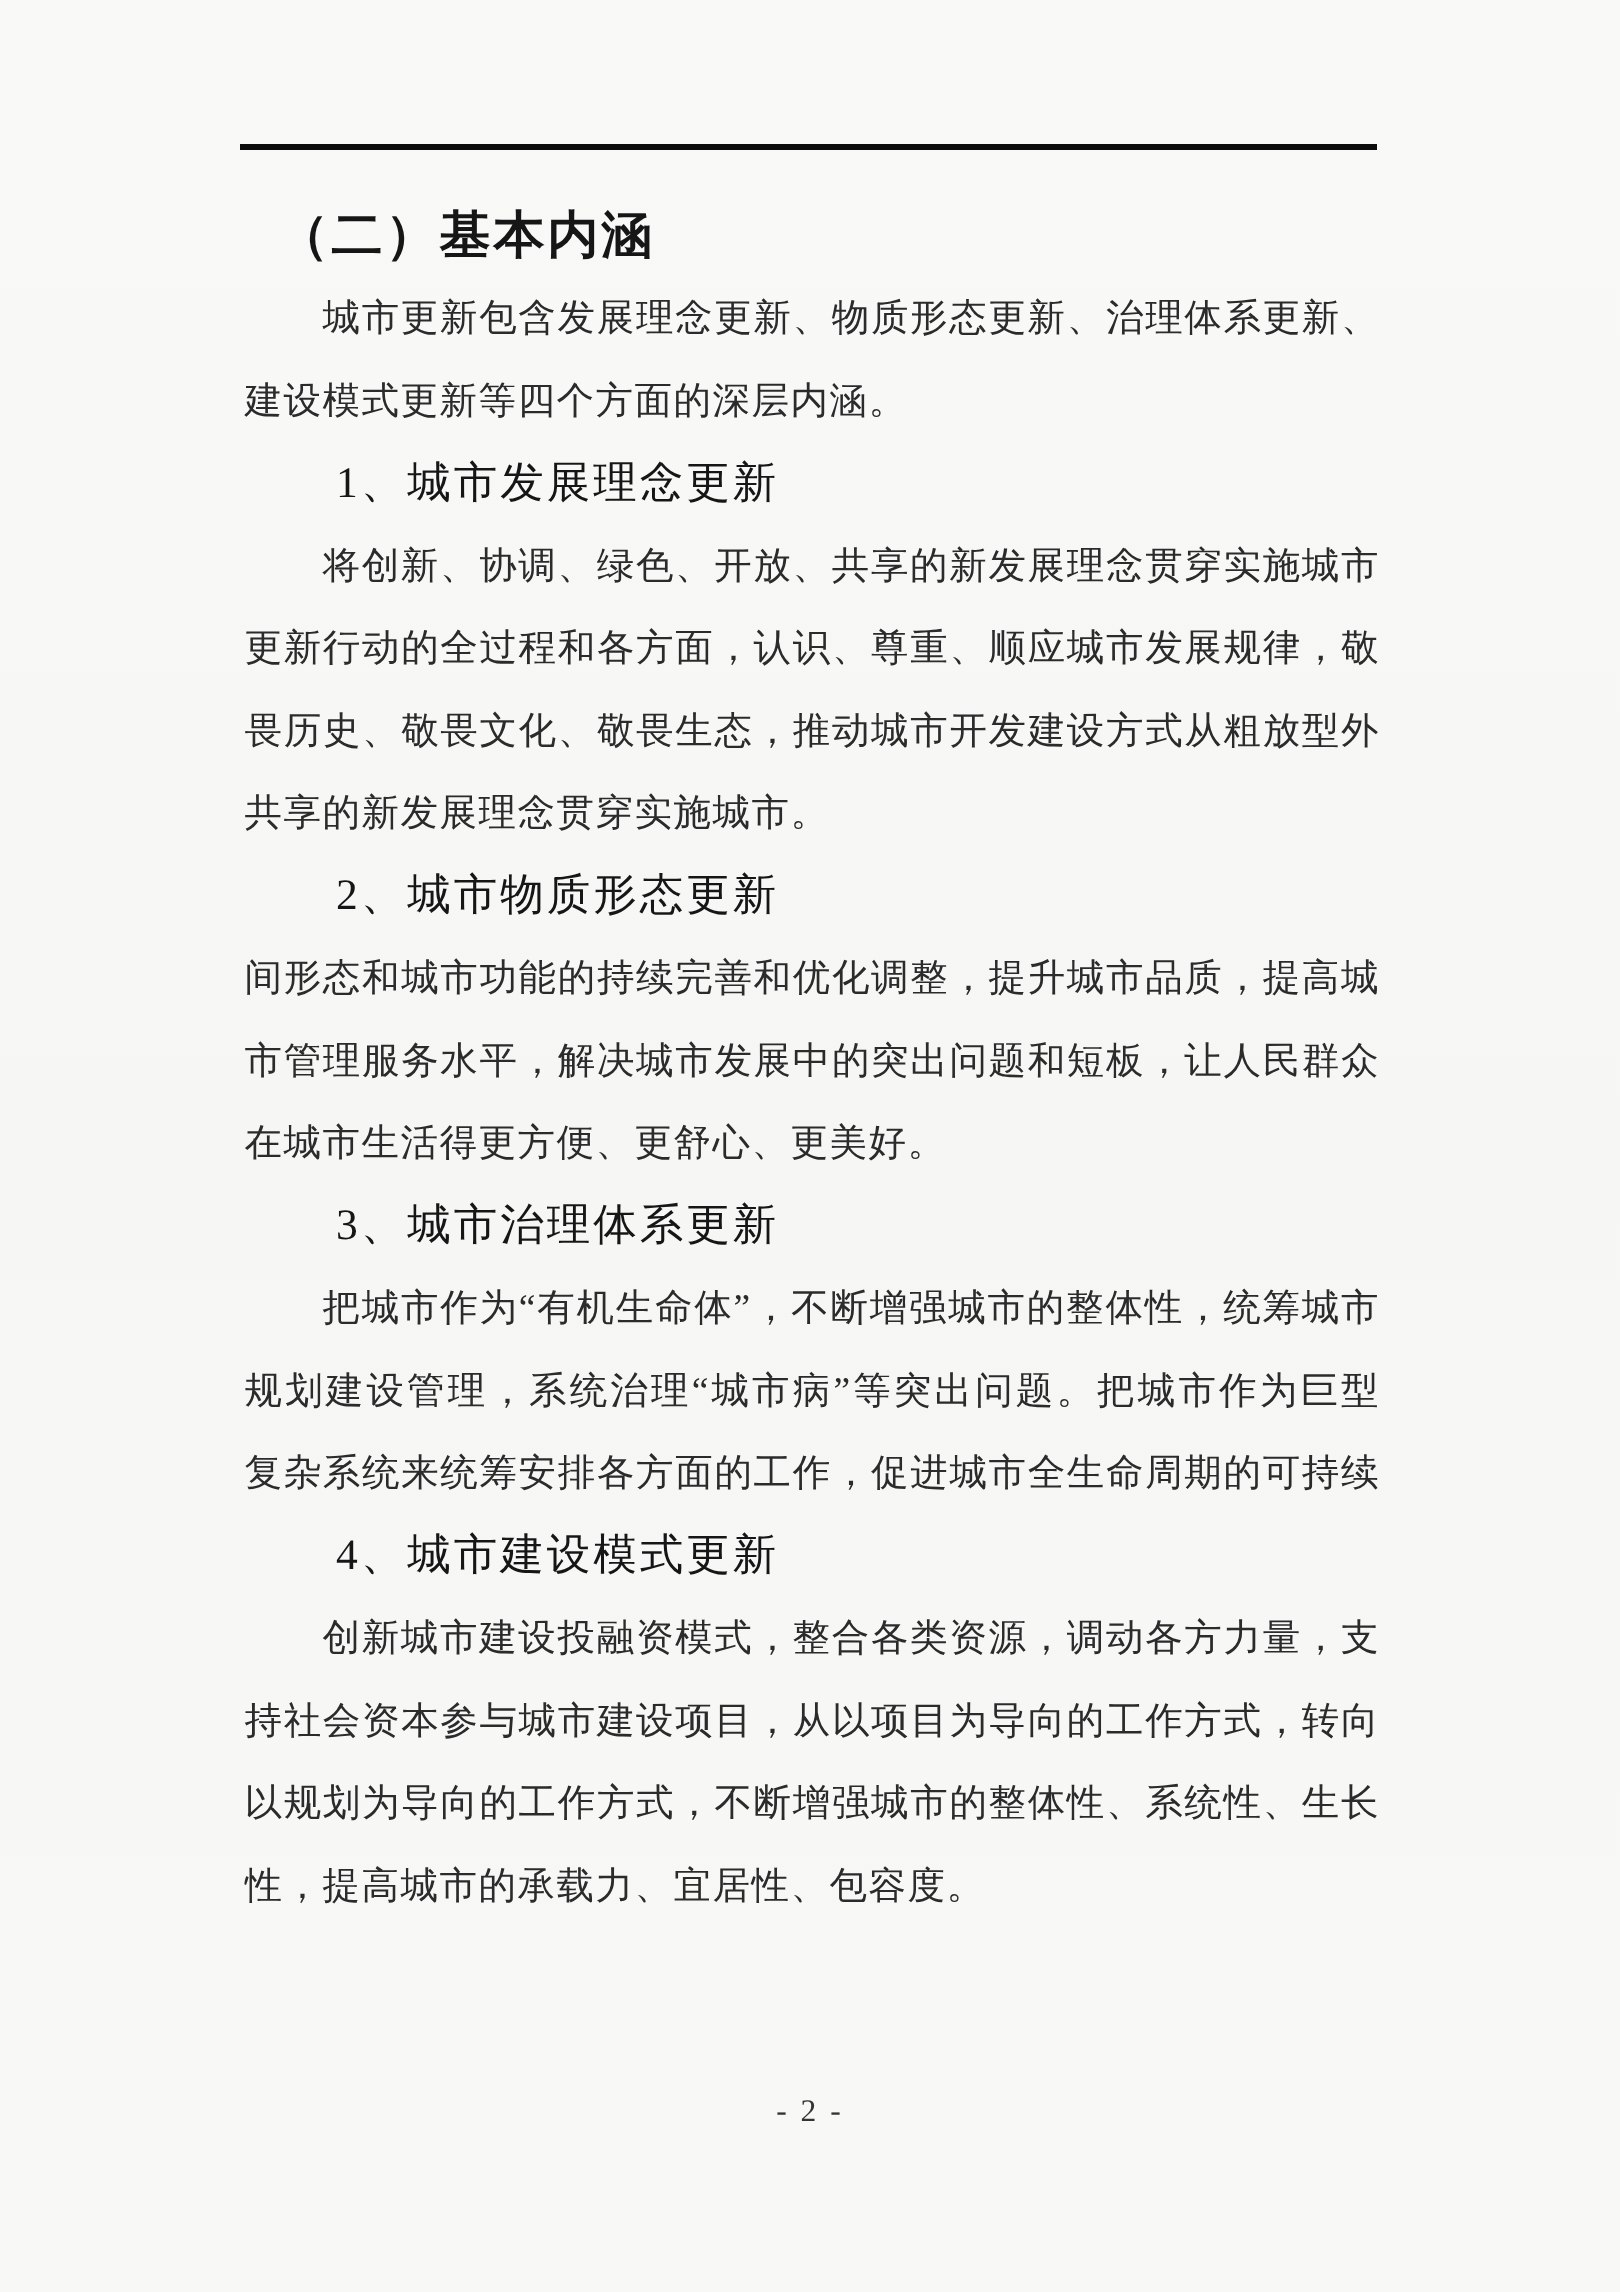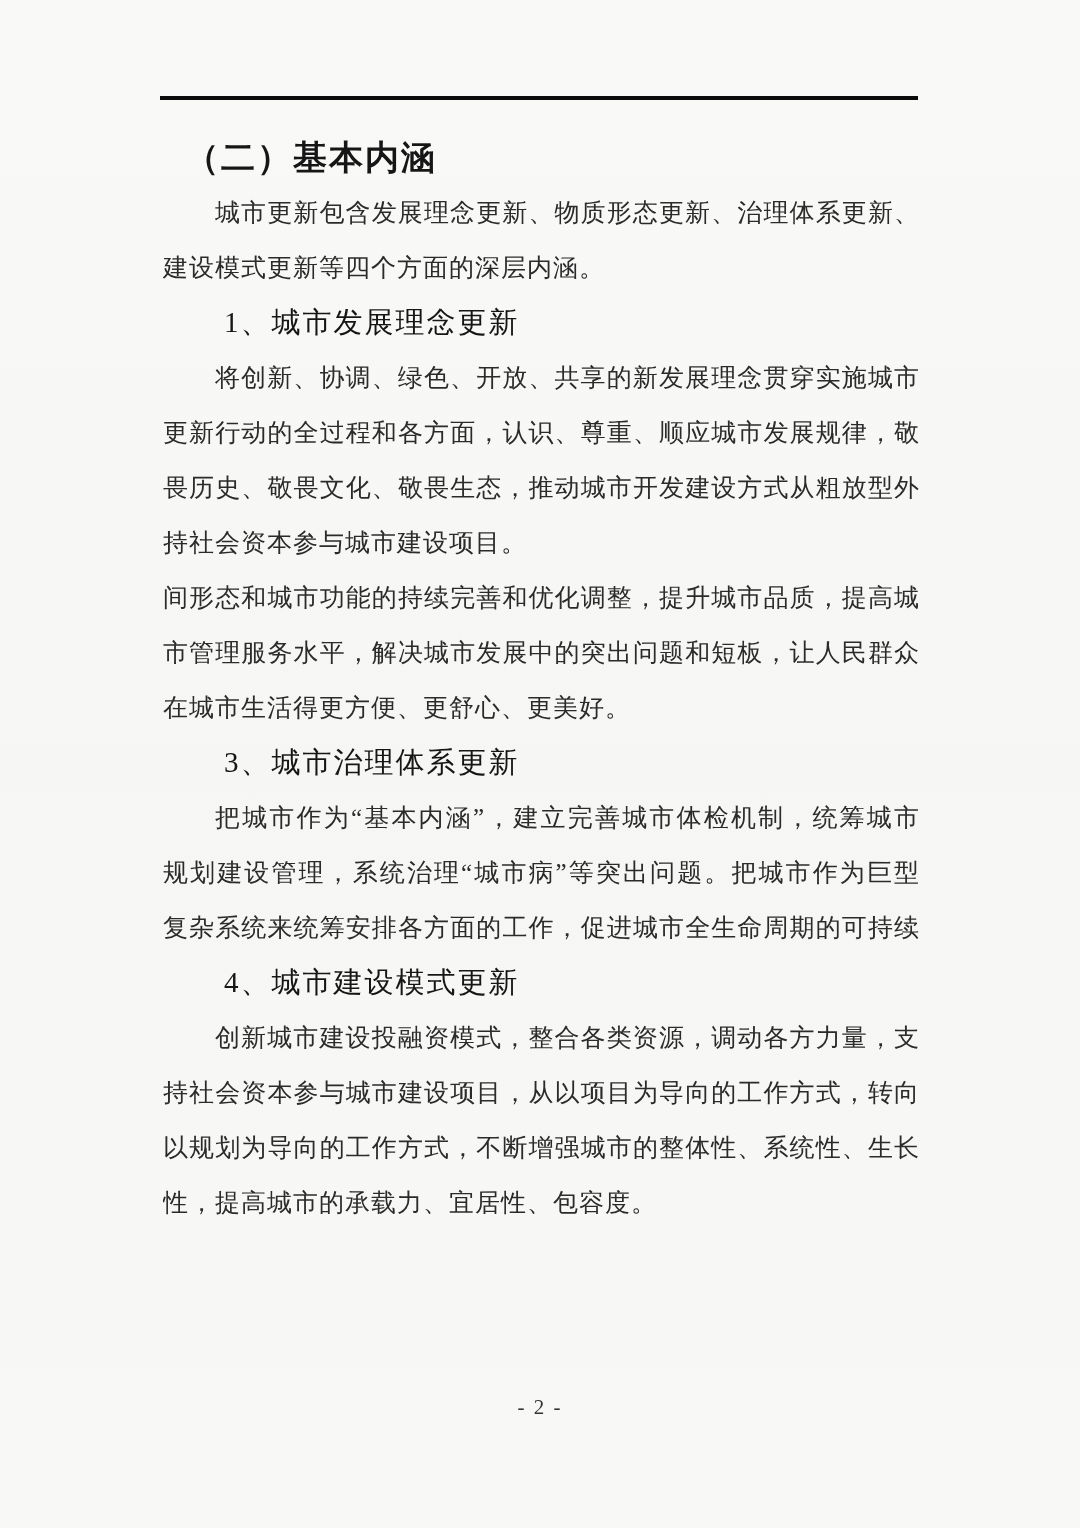--- a/index.html
+++ b/index.html
@@ -91,28 +91,29 @@
 
     <div class="h-main">（二）基本内涵</div>
 
     <div class="line fill indent">城市更新包含发展理念更新、物质形态更新、治理体系更新、</div>
     <div class="line">建设模式更新等四个方面的深层内涵。</div>
 
     <div class="h-sub">1、城市发展理念更新</div>
     <div class="line fill indent">将创新、协调、绿色、开放、共享的新发展理念贯穿实施城市</div>
     <div class="line fill">更新行动的全过程和各方面，认识、尊重、顺应城市发展规律，敬</div>
     <div class="line fill">畏历史、敬畏文化、敬畏生态，推动城市开发建设方式从粗放型外</div>
-    <div class="line">持社会资本参与城市建设项目。</div>
+    <div class="line">共享的新发展理念贯穿实施城市。</div>
 
+    <div class="h-sub">2、城市物质形态更新</div>
     <div class="line fill">间形态和城市功能的持续完善和优化调整，提升城市品质，提高城</div>
     <div class="line fill">市管理服务水平，解决城市发展中的突出问题和短板，让人民群众</div>
     <div class="line">在城市生活得更方便、更舒心、更美好。</div>
 
     <div class="h-sub">3、城市治理体系更新</div>
-    <div class="line fill indent">把城市作为“基本内涵”，建立完善城市体检机制，统筹城市</div>
+    <div class="line fill indent">把城市作为“有机生命体”，不断增强城市的整体性，统筹城市</div>
     <div class="line fill">规划建设管理，系统治理“城市病”等突出问题。把城市作为巨型</div>
     <div class="line fill">复杂系统来统筹安排各方面的工作，促进城市全生命周期的可持续</div>
 
     <div class="h-sub">4、城市建设模式更新</div>
     <div class="line fill indent">创新城市建设投融资模式，整合各类资源，调动各方力量，支</div>
     <div class="line fill">持社会资本参与城市建设项目，从以项目为导向的工作方式，转向</div>
     <div class="line fill">以规划为导向的工作方式，不断增强城市的整体性、系统性、生长</div>
     <div class="line">性，提高城市的承载力、宜居性、包容度。</div>
 
   </div>

